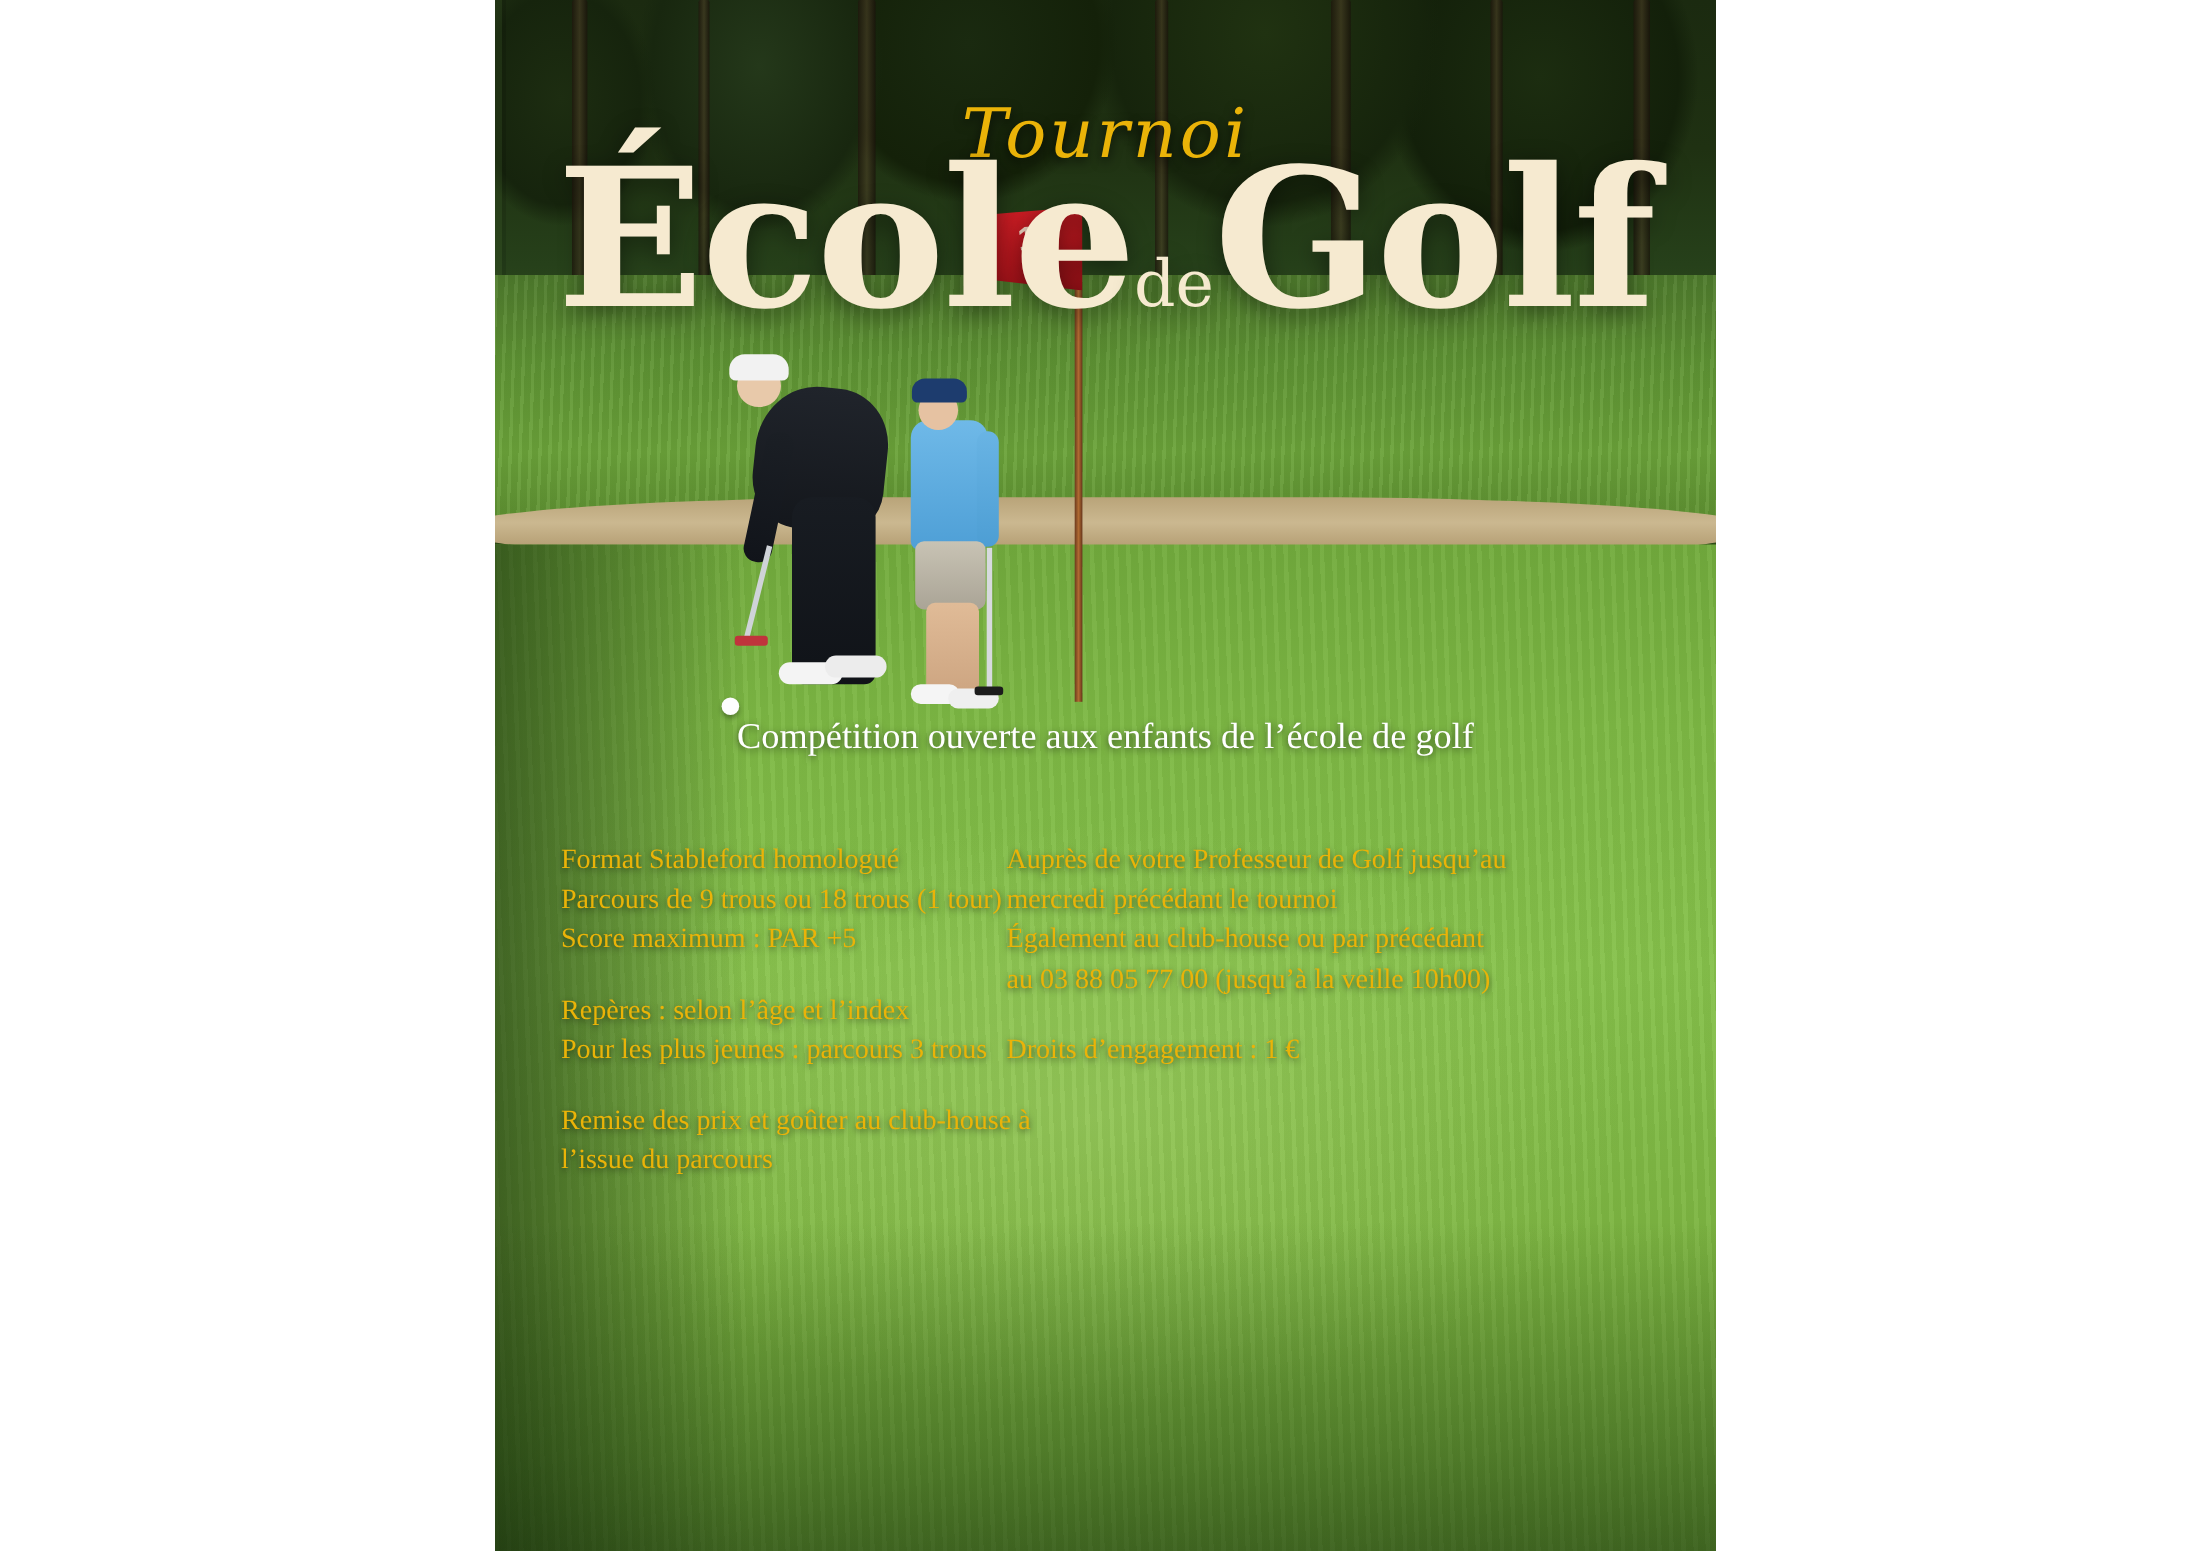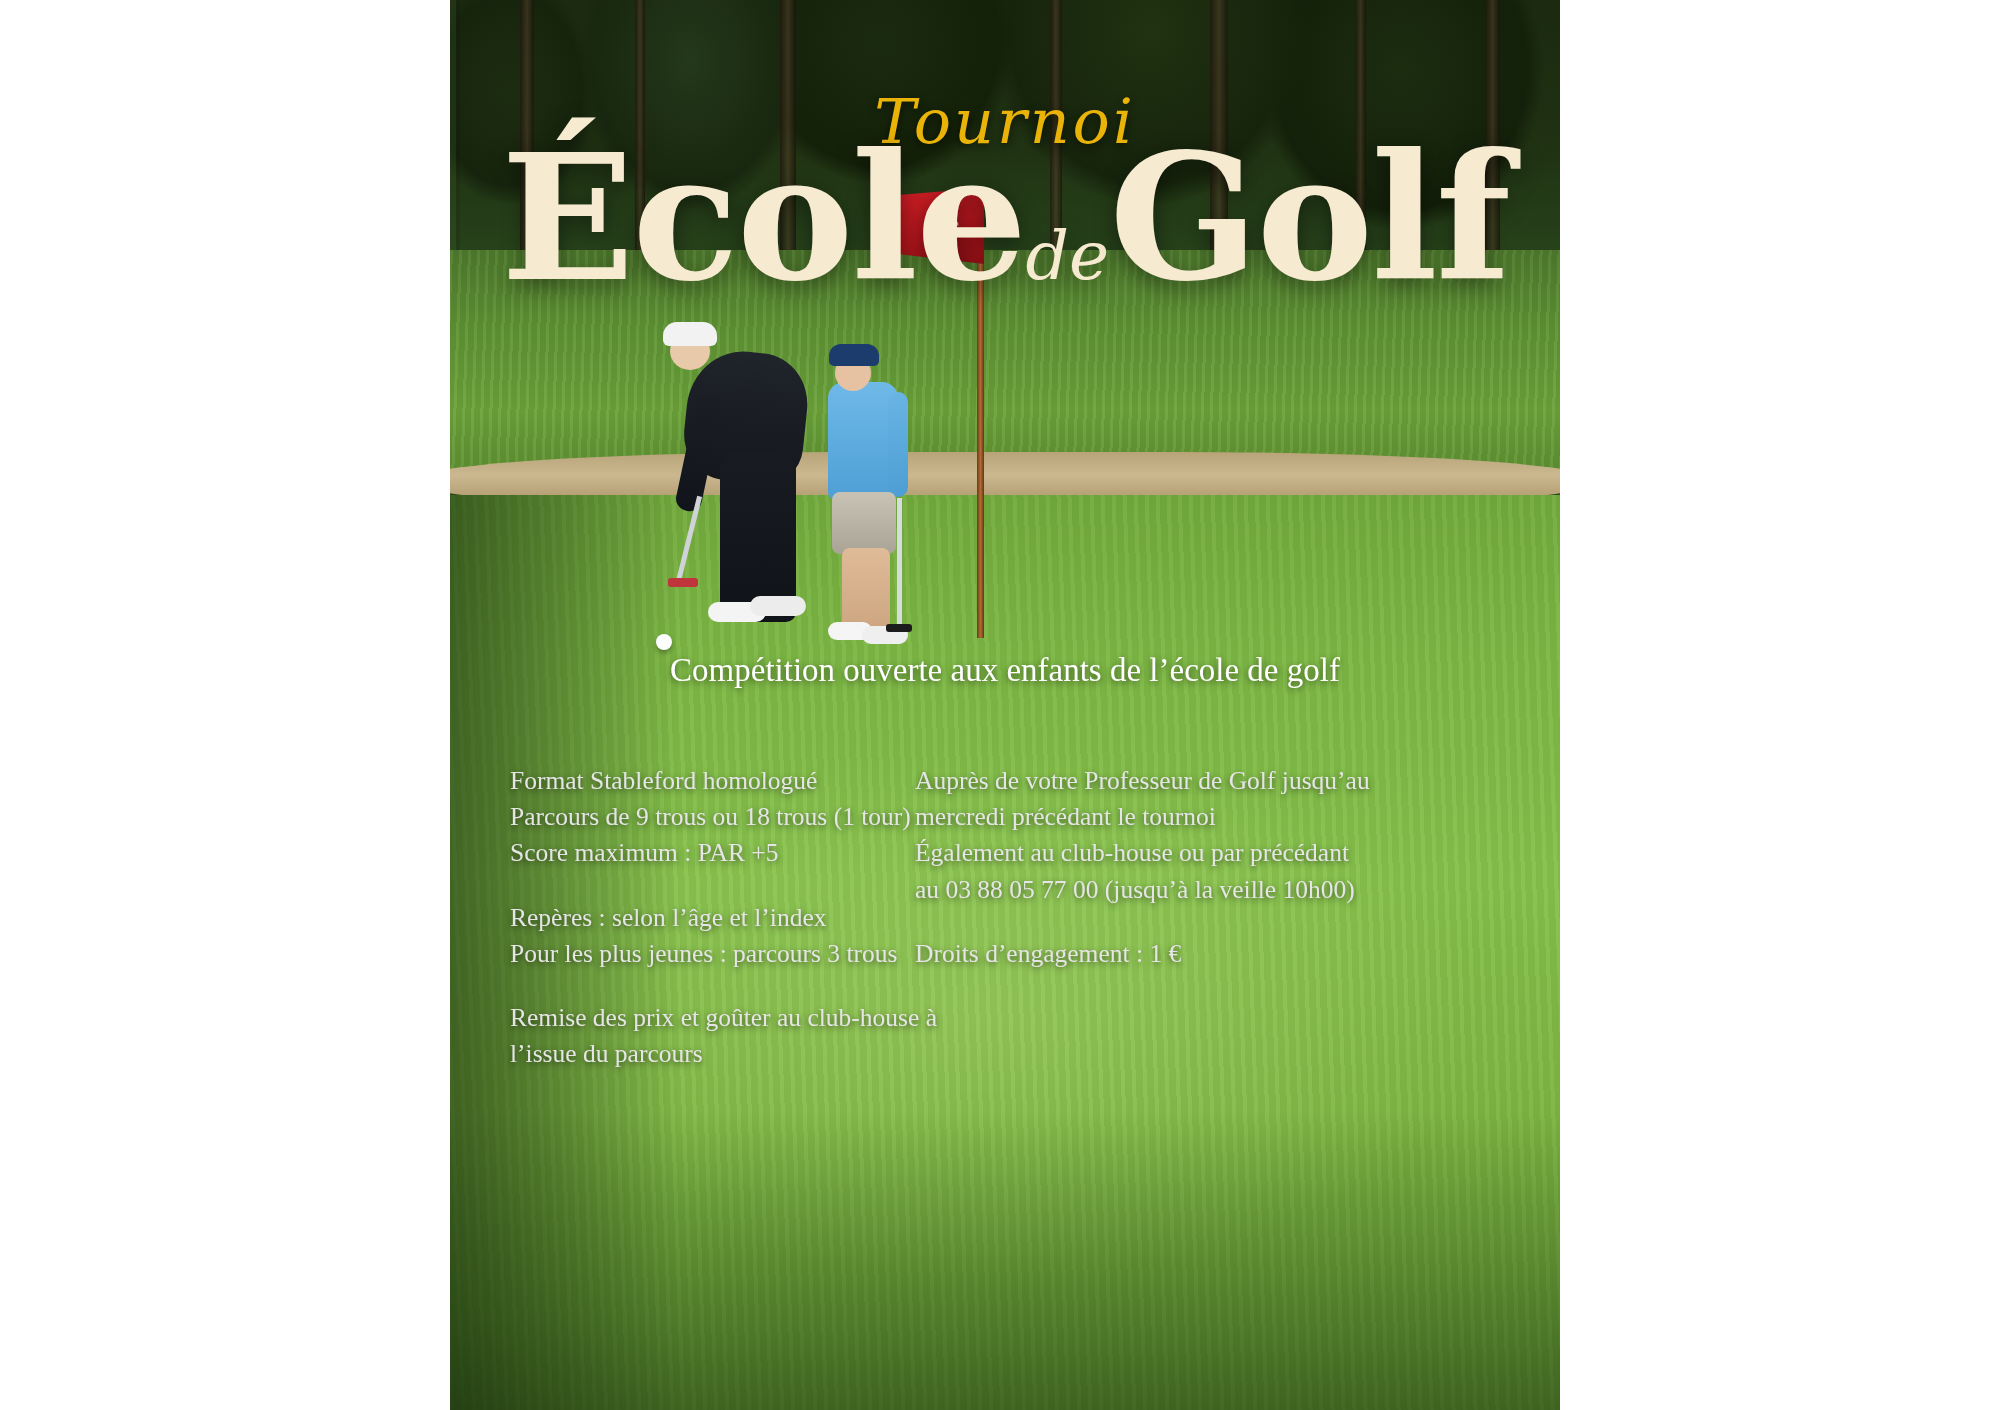--- a/index.html
+++ b/index.html
@@ -208,41 +208,40 @@
     color: #f6ead0;
     font-family: "DejaVu Serif", serif;
     font-weight: bold;
     font-size: 175px;
     line-height: 1;
     letter-spacing: -2px;
     text-shadow: 0 6px 22px rgba(0,0,0,.45);
     white-space: nowrap;
   }
   .title-main .small-de {
-    font-size: 68px;
-    font-style: italic;
+    font-size: 59px;
     font-weight: normal;
     vertical-align: baseline;
     letter-spacing: 0;
   }
 
   .subtitle {
     position: absolute;
     left: 0; top: 652px; width: 100%;
     text-align: center;
     color: #ffffff;
     font-family: "Liberation Serif", serif;
     font-size: 33px;
     text-shadow: 0 2px 7px rgba(0,0,0,.55);
   }
 
   
   .col {
     position: absolute;
-    color: #e5e5e5;
+    color: #eab308;
     font-family: "Liberation Serif", serif;
     font-size: 25.5px;
     line-height: 1.42;
     text-shadow: 0 2px 6px rgba(0,0,0,.55);
   }
   .col-left  { left: 60px;  top: 763px; width: 420px; }
   .col-right { left: 465px; top: 763px; width: 420px; }
   .block { margin-bottom: 28px; }
   .block:last-child { margin-bottom: 0; }
   .line { display: block; white-space: nowrap; }

